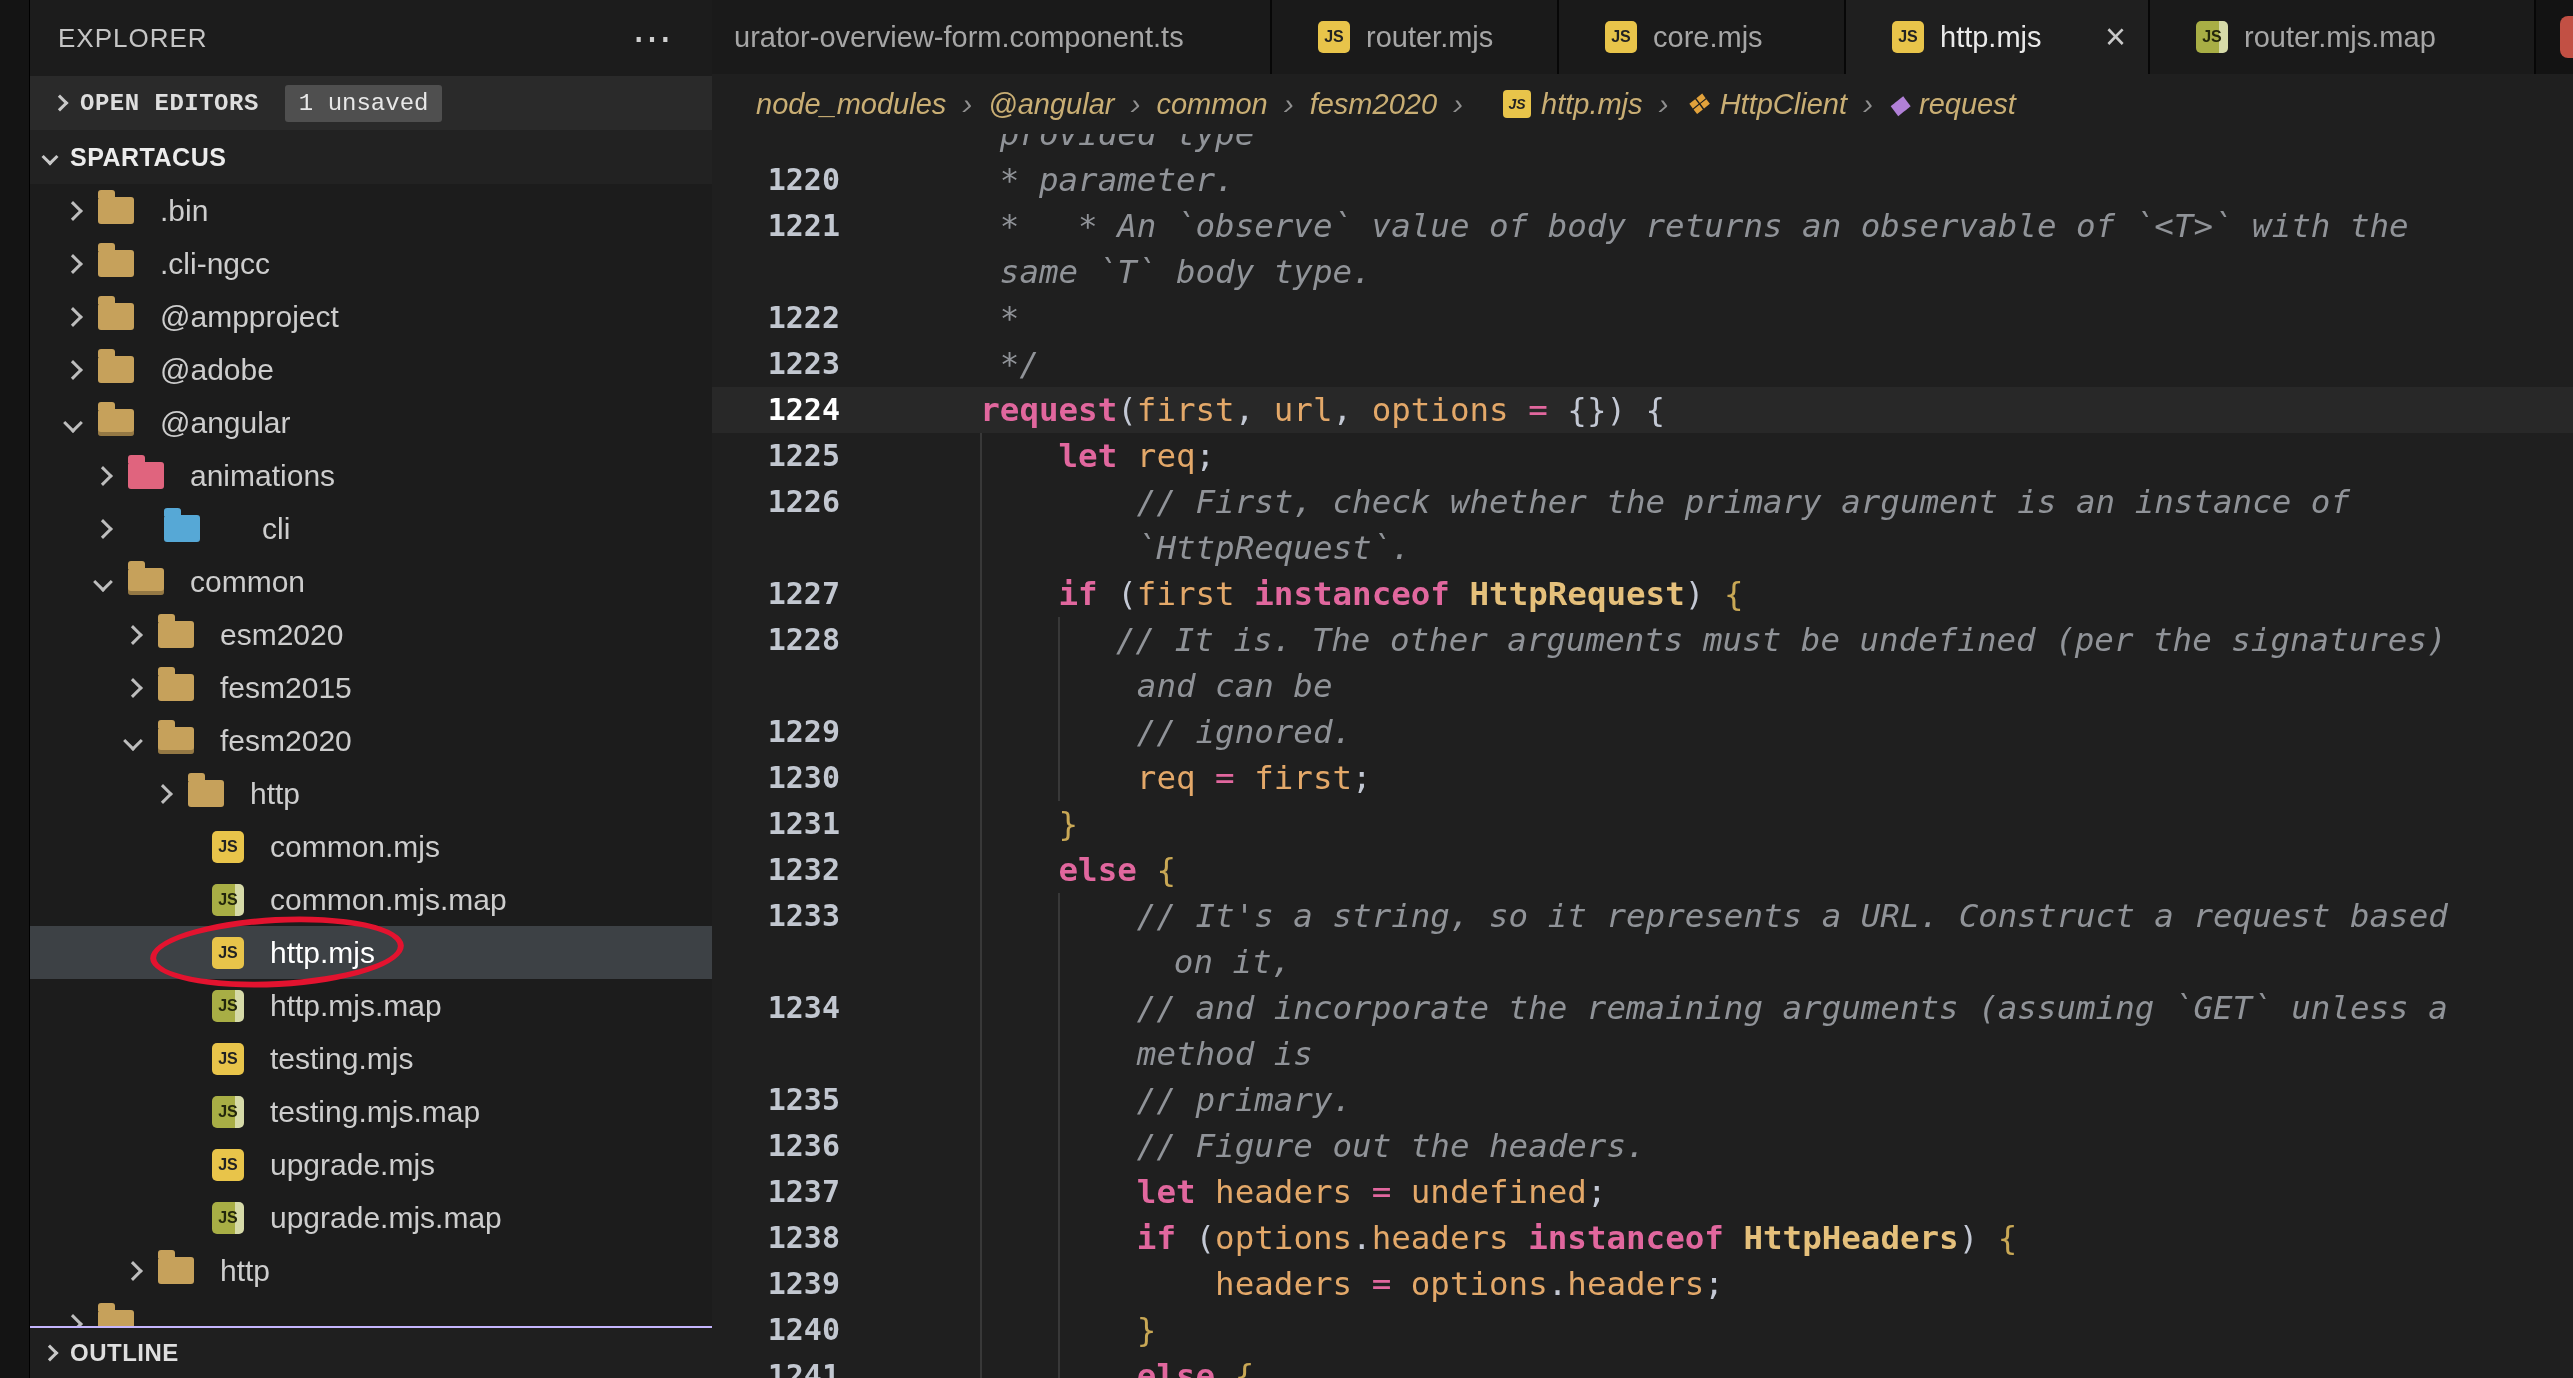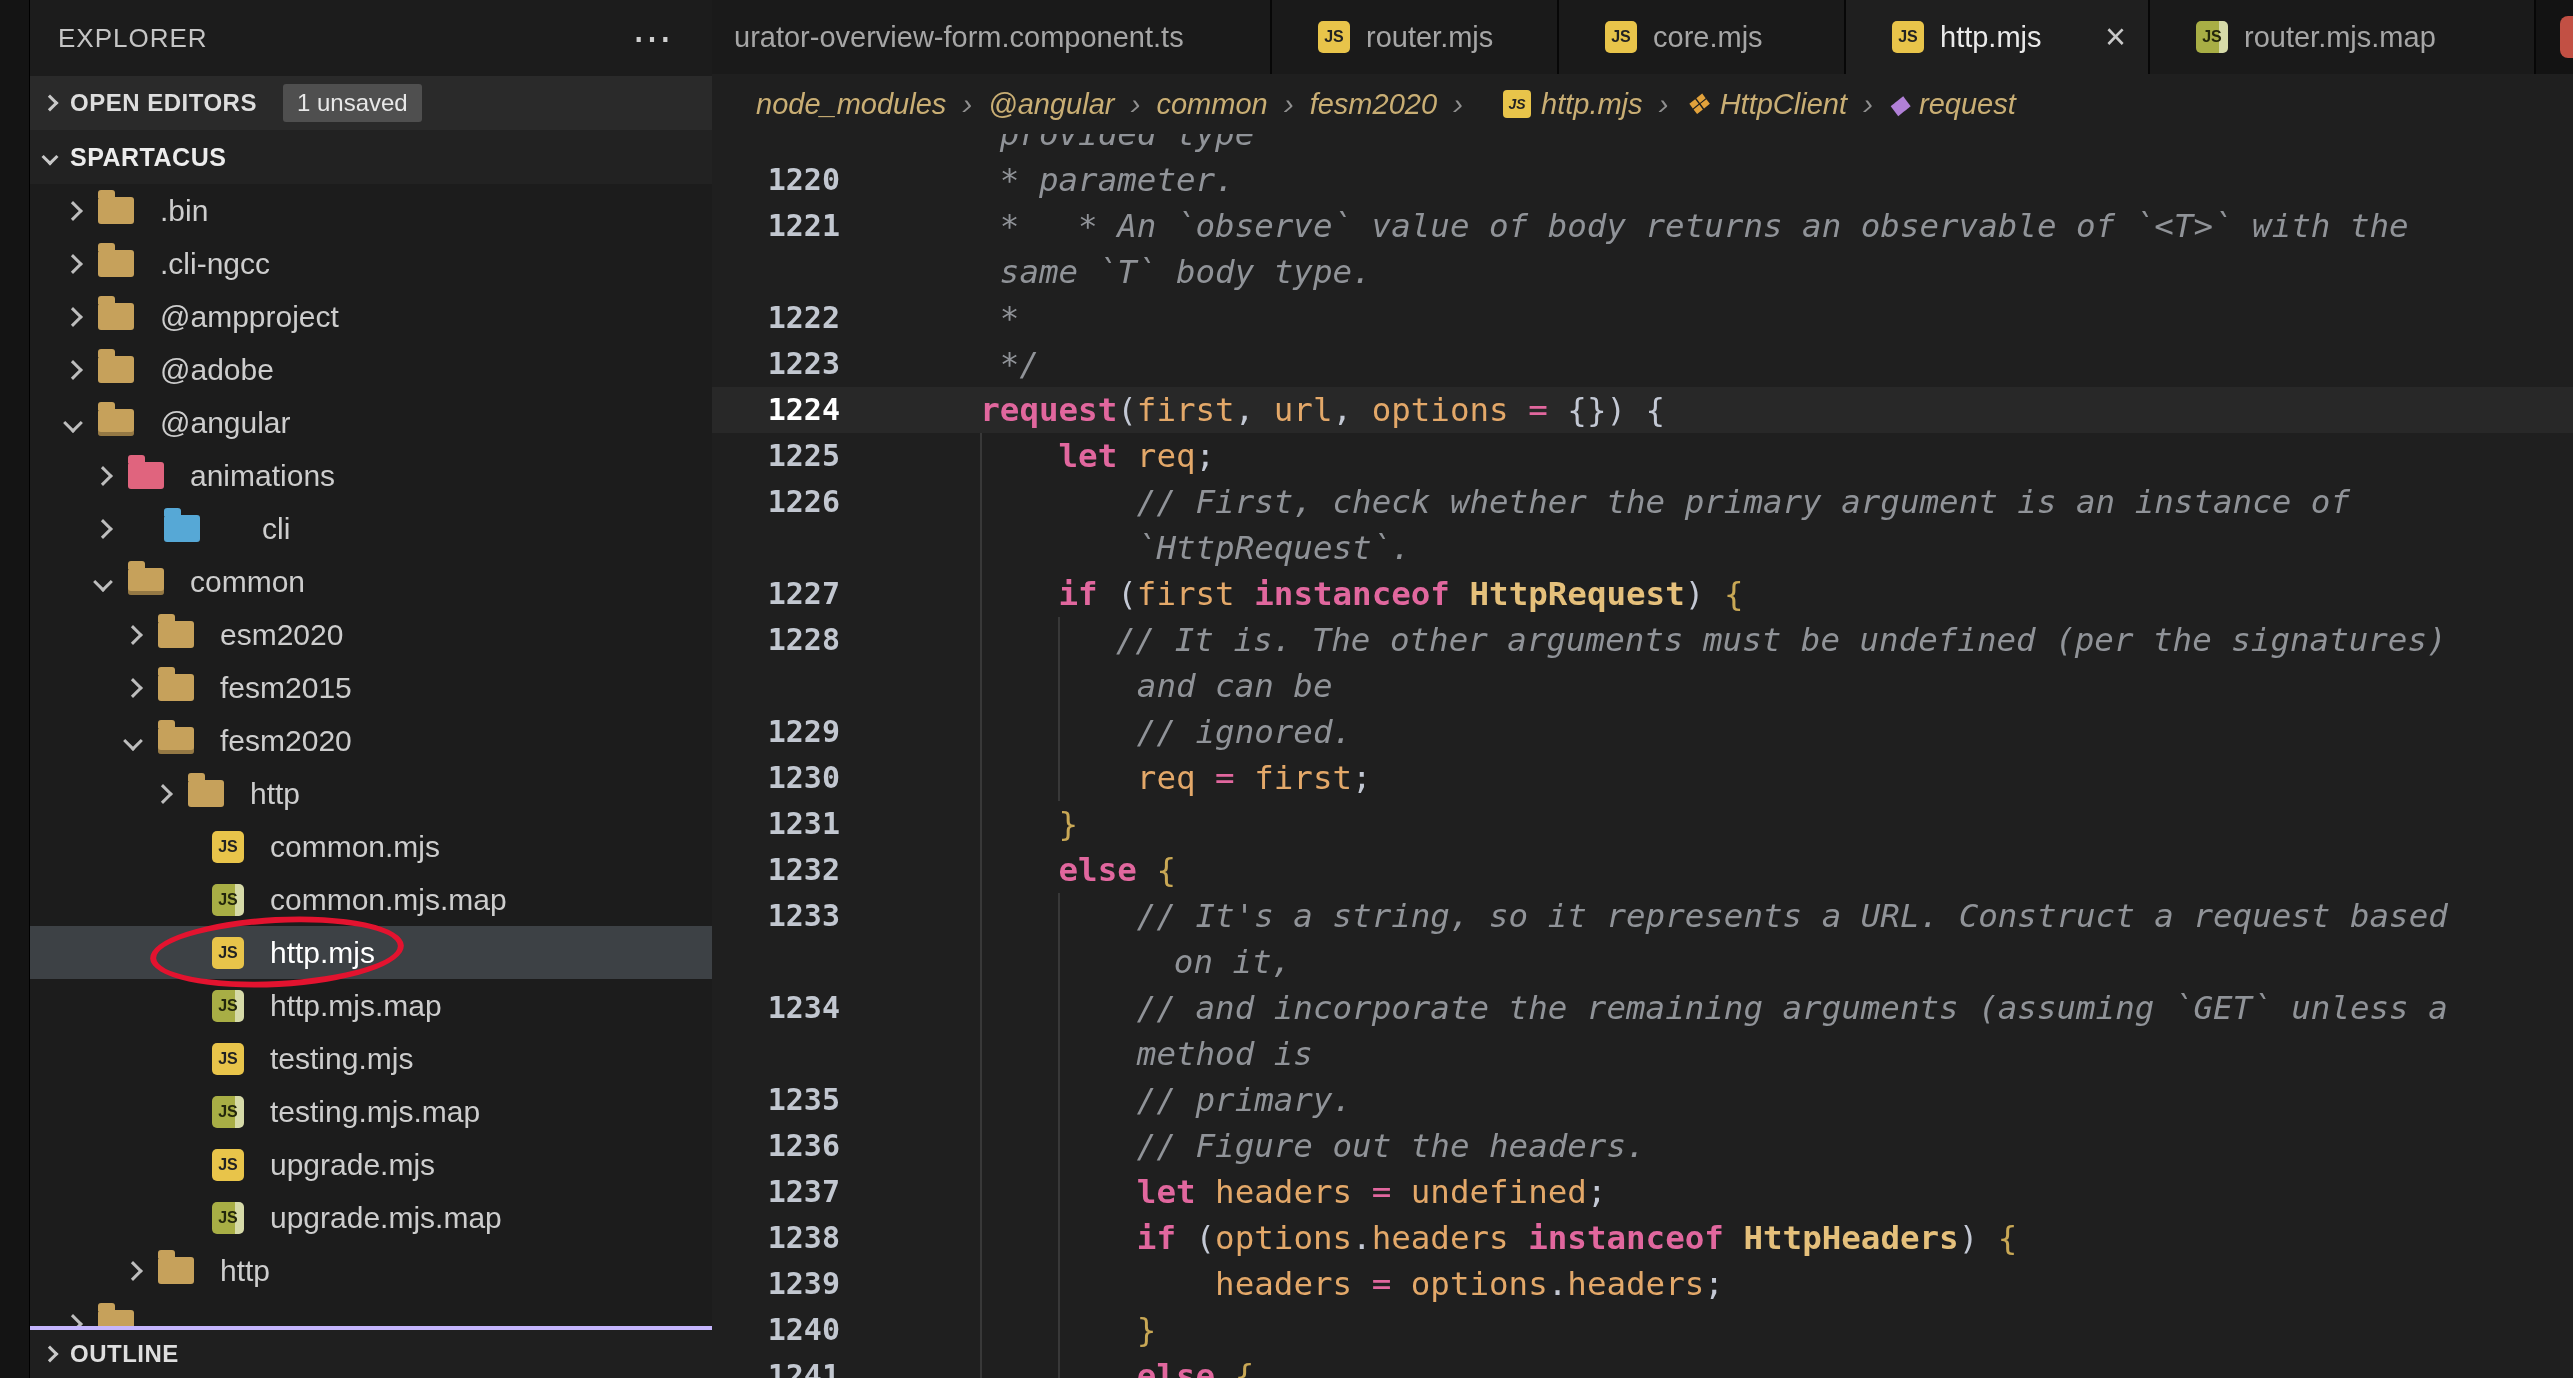--- a/index.html
+++ b/index.html
@@ -11,25 +11,25 @@
   
   #strip { position:absolute; left:0; top:0; width:30px; height:1378px; background:#141414; border-right:1px solid #000; }
 
   
   #sidebar { position:absolute; left:30px; top:0; width:682px; height:1378px; background:#1c1c1c; overflow:hidden; }
   .sb-head { position:absolute; left:0; top:0; width:100%; height:76px; display:flex; align-items:center; padding:0 40px 0 28px; }
   .sb-title { font-size:26px; color:#c5c5c5; letter-spacing:1px; }
   .sb-dots { margin-left:auto; font-size:40px; color:#cfcfcf; line-height:20px; cursor:pointer; }
   .sb-sec { display:flex; align-items:center; font-weight:bold; color:#dedede; }
   .sec-label { font-size:24px; letter-spacing:.5px; margin-left:14px; }
-  .oe { position:absolute; left:0; top:76px; width:100%; height:54px; background:#2a2a2a; padding-left:14px; }
+  .oe { position:absolute; left:0; top:76px; width:100%; height:54px; background:#2a2a2a; padding-left:24px;font-family:Liberation Mono, monospace; }
   .badge { margin-left:26px; background:#4f4f4f; color:#e8e8e8; font-weight:normal; font-size:24px; padding:5px 14px; border-radius:3px; }
   .ws { position:absolute; left:0; top:130px; width:100%; height:54px; background:#222; padding-left:14px; }
   .ws .sec-label { font-size:25px; color:#ececec; }
-  .outline { position:absolute; left:0; bottom:0; width:100%; height:52px; background:#1f1f1f; border-top:4px solid #c4b5fd; padding-left:14px; }
+  .outline { position:absolute; left:0; bottom:0; width:100%; height:52px; background:#1f1f1f; border-top:2px solid #c4b5fd; padding-left:14px; }
   #tree { position:absolute; left:0; top:184px; right:0; bottom:52px; overflow:hidden; }
   .trow { height:53px; display:flex; align-items:center; font-size:30px; color:#cdcdcd; cursor:pointer; }
   .trow.sel { background:#3d4145; color:#ffffff; }
   .chslot { width:32px; display:flex; align-items:center; justify-content:flex-start; flex:0 0 32px; }
   .chev { width:14px; height:14px; border-right:3px solid #bdbdbd; border-bottom:3px solid #bdbdbd; display:inline-block; }
   .chev.right { transform:rotate(-45deg); }
   .chev.down  { transform:rotate(45deg); }
   .chev.sm { width:12px; height:12px; border-width:3px; border-color:#c8c8c8; }
   .tlabelspace { margin-left:12px; white-space:nowrap; }
   

